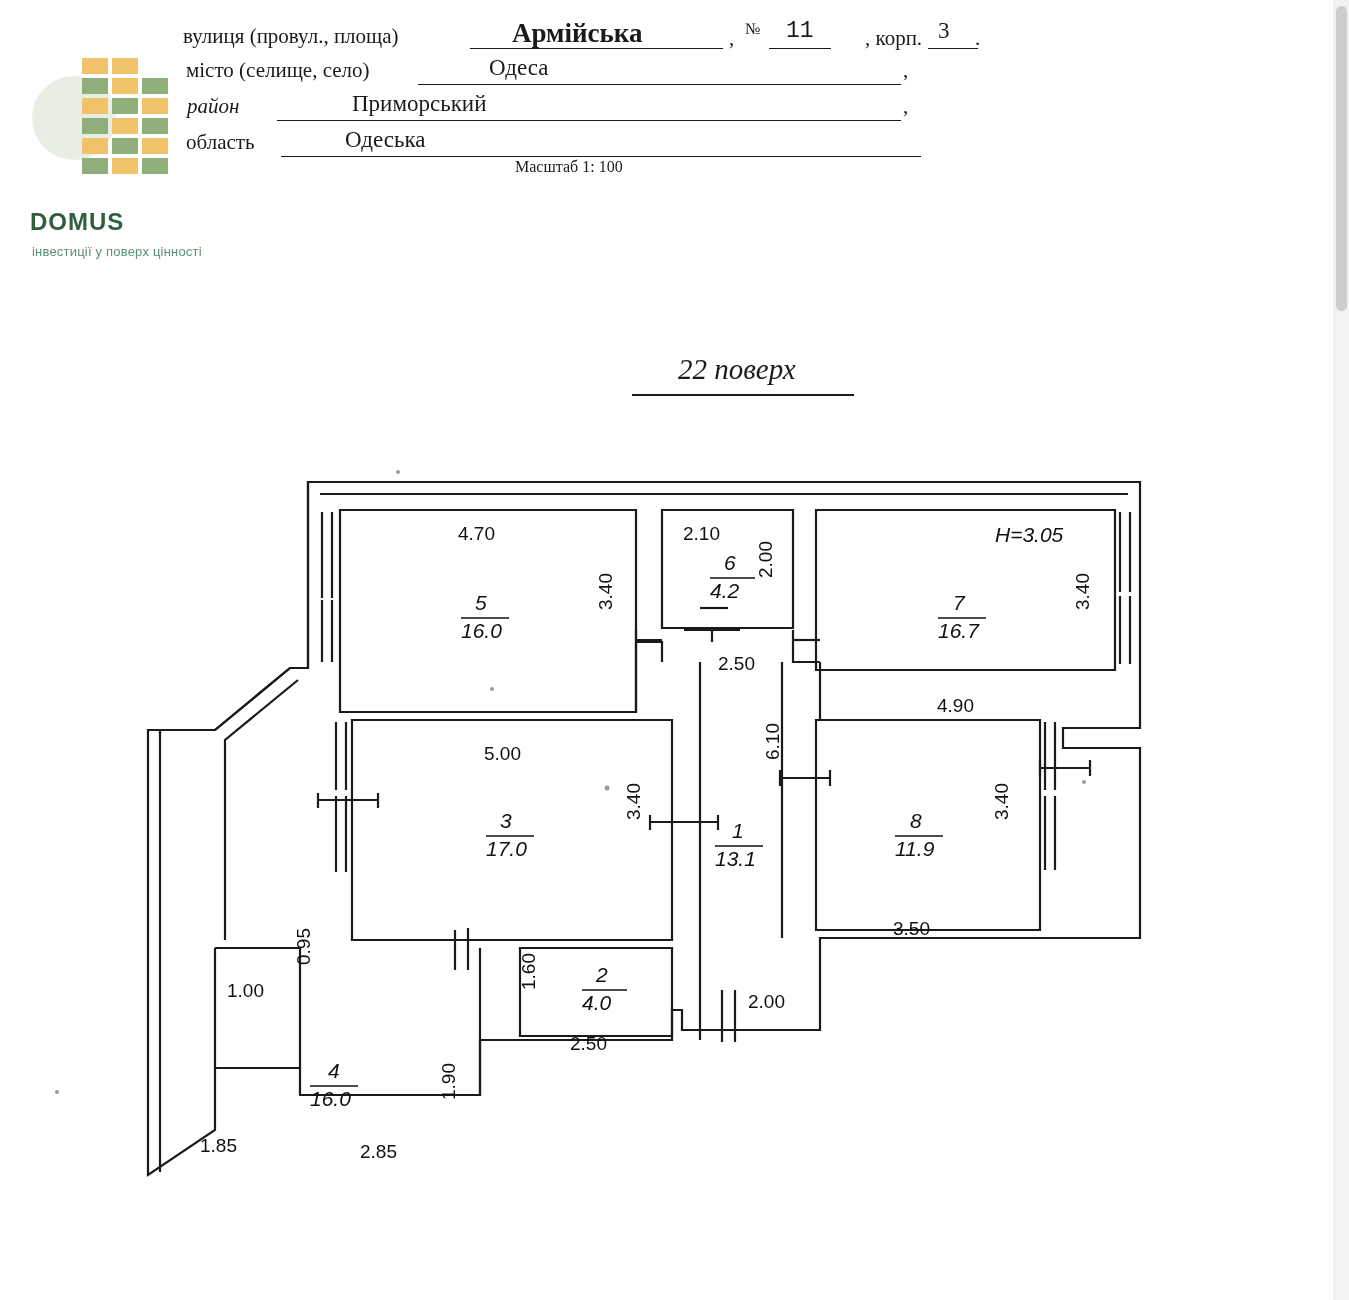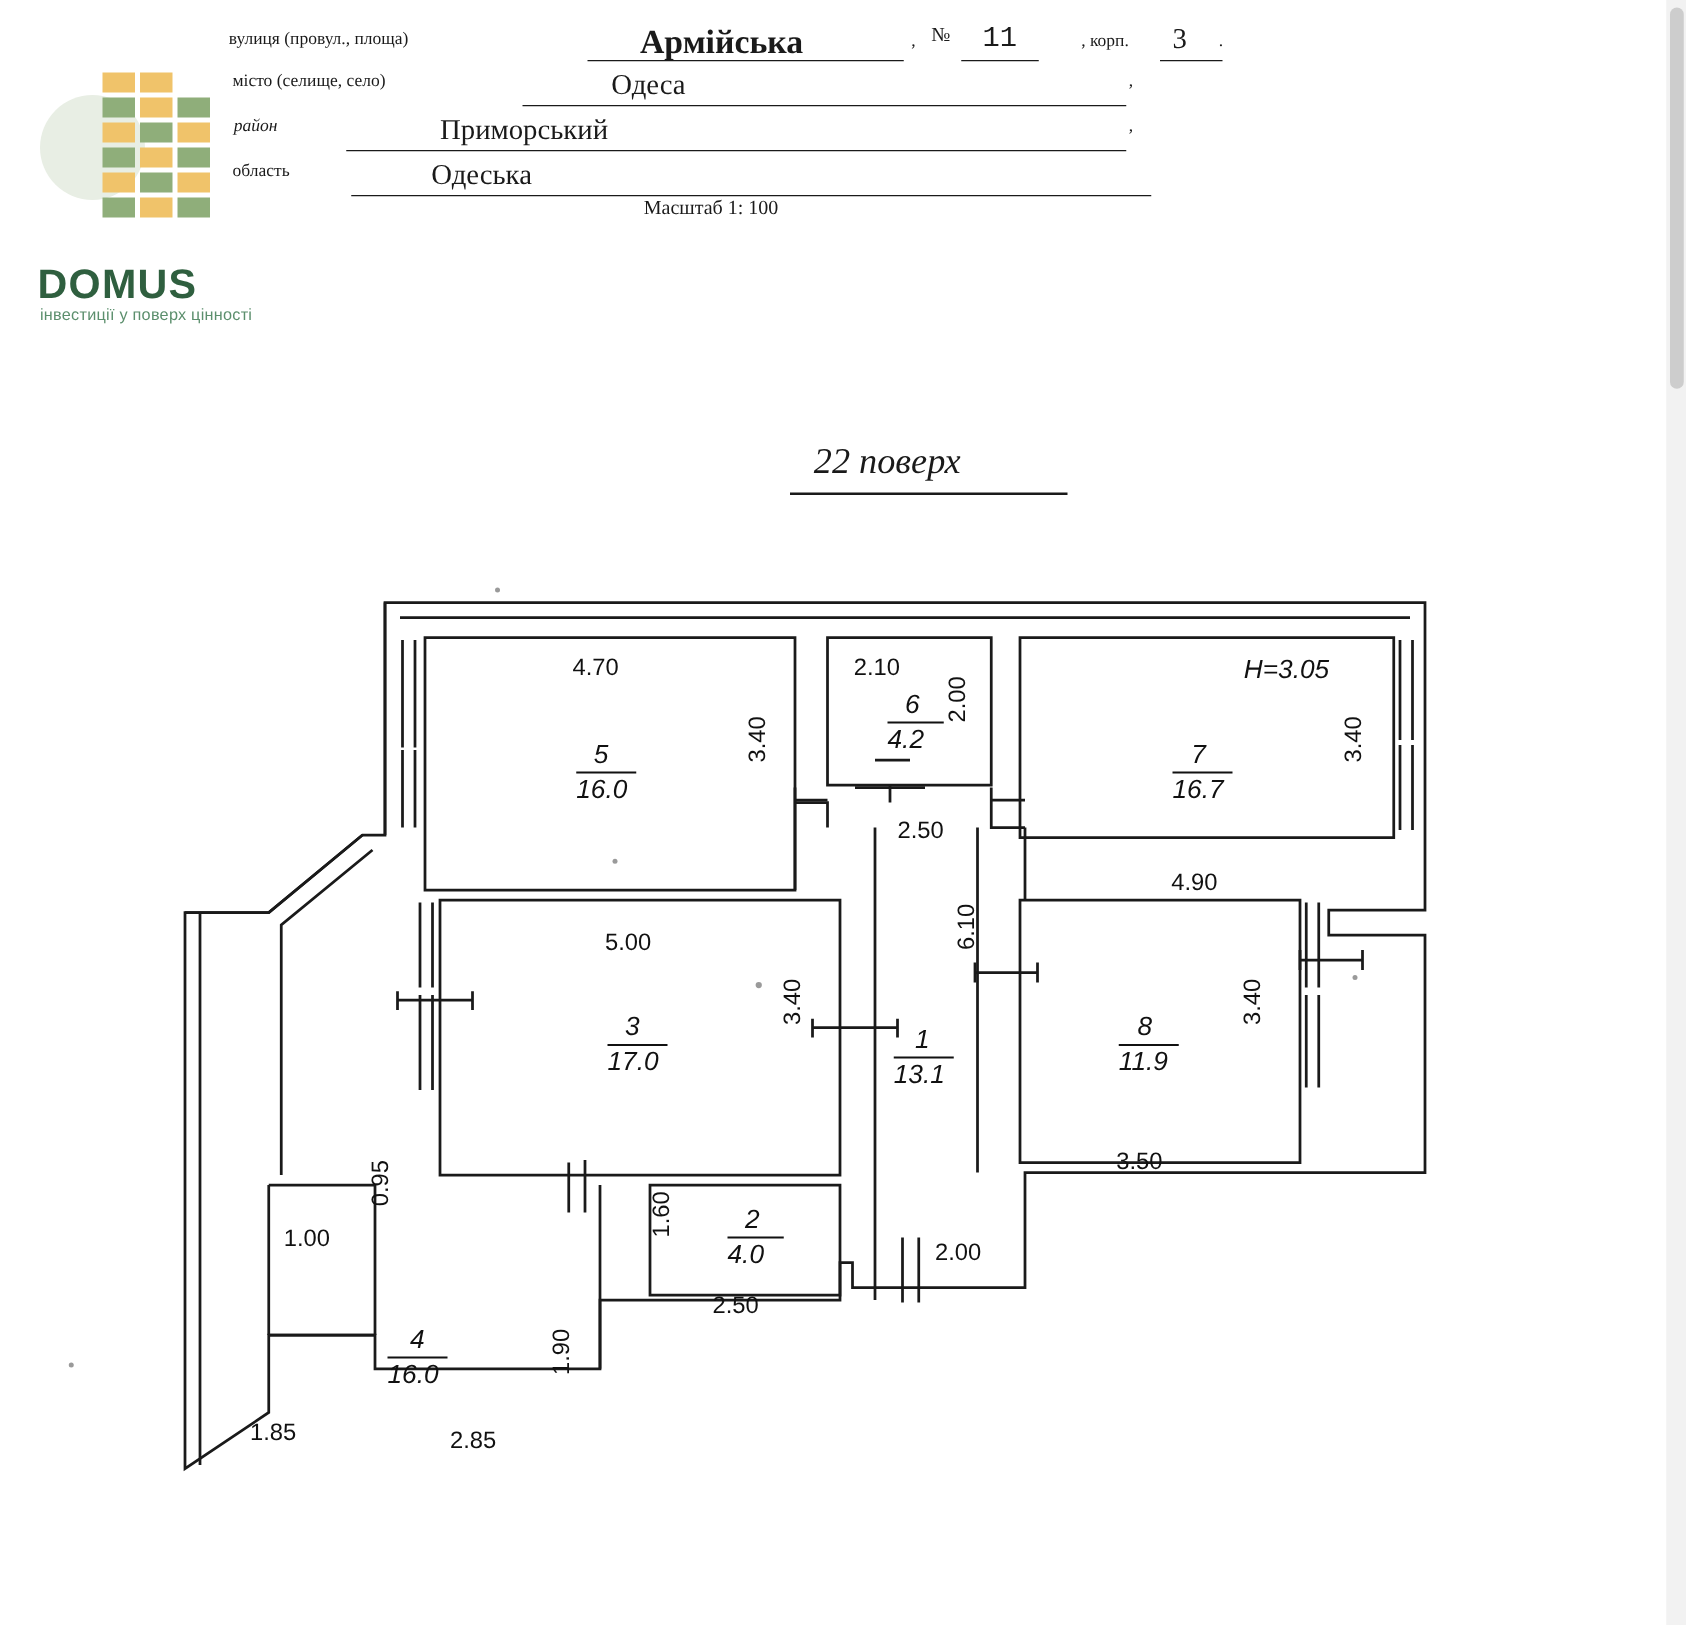--- a/index.html
+++ b/index.html
@@ -5,37 +5,37 @@
   html,body{margin:0;padding:0;background:#ffffff;}
   body{width:1349px;height:1300px;position:relative;overflow:hidden;
        font-family:"Liberation Serif", serif;color:#1a1a1a;}
 
   
   #scroll-track{position:absolute;right:0;top:0;width:16px;height:1300px;background:#f2f2f2;}
   #scroll-thumb{position:absolute;right:2px;top:6px;width:11px;height:305px;background:#cdcdcd;border-radius:6px;}
 
   
   #header{position:absolute;left:0;top:0;width:1000px;height:200px;}
-  .line{position:absolute;white-space:nowrap;font-size:14px;}
+  .line{position:absolute;white-space:nowrap;font-size:21px;}
   .rule{position:absolute;border-bottom:1.6px solid #1a1a1a;}
   .val{position:absolute;font-size:23px;white-space:nowrap;}
   .val.bold{font-weight:bold;font-size:27px;text-align:center;}
 
   
   #logo{position:absolute;left:20px;top:40px;width:230px;height:185px;}
   #logo .circle{position:absolute;left:12px;top:36px;width:84px;height:84px;border-radius:50%;
       background:#e8eee4;}
   .bar{position:absolute;}
   #logo-text{position:absolute;left:10px;top:168px;font-family:"Liberation Sans",sans-serif;
-      font-size:33px;font-weight:bold;letter-spacing:1px;color:#2f5f3f;}
+      font-size:24px;font-weight:bold;letter-spacing:1px;color:#2f5f3f;}
   #logo-sub{position:absolute;left:12px;top:204px;font-family:"Liberation Sans",sans-serif;
       font-size:13px;color:#5c8f6d;letter-spacing:.2px;}
 
   
-  #floor-title{position:absolute;left:651px;top:353px;font-style:italic;font-size:29px;}
+  #floor-title{position:absolute;left:678px;top:353px;font-style:italic;font-size:29px;}
   #floor-underline{position:absolute;left:632px;top:394px;width:222px;border-bottom:2px solid #1a1a1a;}
 
   
   #plan{position:absolute;left:0;top:430px;width:1200px;height:800px;}
   #plan svg{display:block;}
   .dim{font-family:"Liberation Sans",sans-serif;font-size:19px;fill:#111;}
   .room-num{font-family:"Liberation Sans",sans-serif;font-size:21px;fill:#111;font-style:italic;}
   .room-area{font-family:"Liberation Sans",sans-serif;font-size:21px;fill:#111;font-style:italic;}
   .hlabel{font-family:"Liberation Sans",sans-serif;font-size:21px;fill:#111;font-style:italic;}
   .dot{fill:#9a9a9a;}

